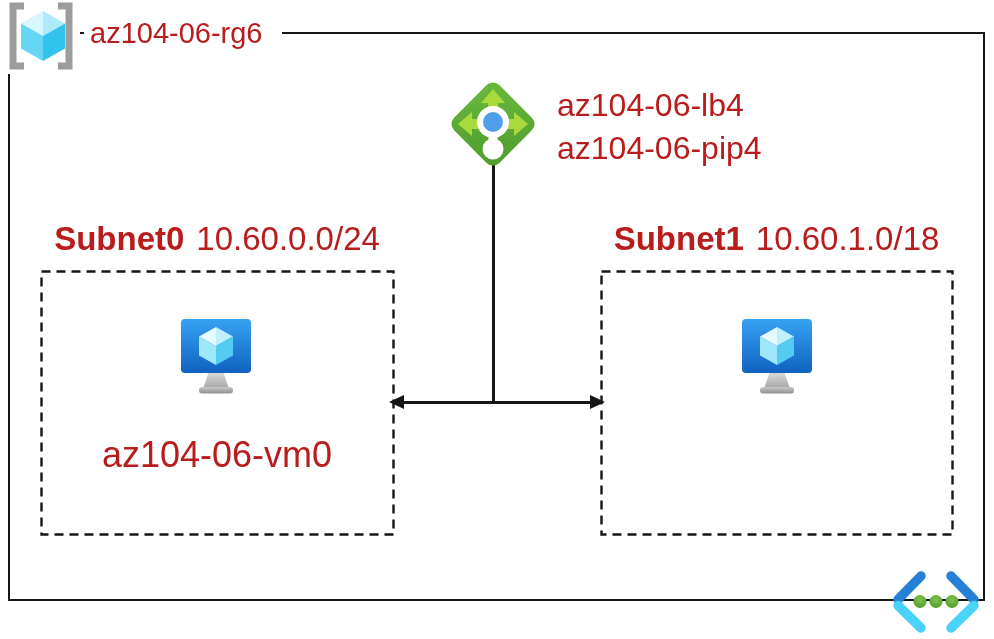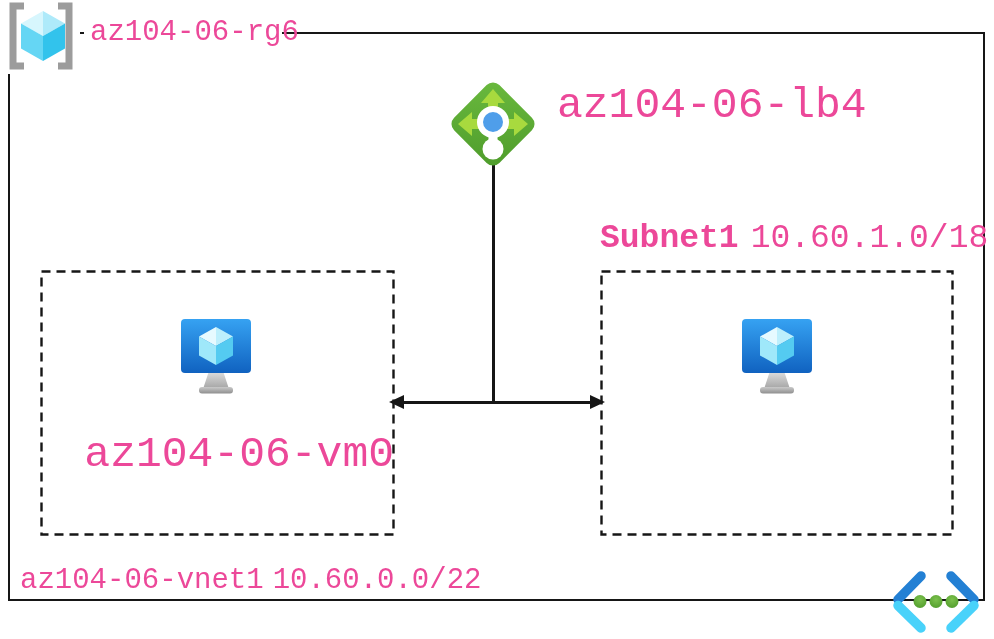--- a/index.html
+++ b/index.html
@@ -1,38 +1,38 @@
 <!DOCTYPE html>
 <html><head>
 <meta charset="utf-8">
 <style>
   html,body{margin:0;padding:0;background:#fff;}
   #stage{
     position:relative;width:994px;height:639px;background:#fff;overflow:hidden;
-    font-family:Liberation Mono, monospace;color:#ec4899;
+    font-family:Liberation Sans, sans-serif;color:#b91c1c;
   }
   .abs{position:absolute;}
   .outer-box{
     left:8px;top:32px;width:977px;height:569px;
     border:2px solid #161616;box-sizing:border-box;background:transparent;
   }
   .rg-label{
     left:84px;top:12px;width:192px;height:42px;line-height:42px;
     background:#fff;font-size:29px;padding-left:6px;white-space:nowrap;
   }
-  .lb-labels{left:557px;top:84px;font-size:43px;line-height:43px;white-space:nowrap;}
+  .lb-labels{left:557px;top:84px;font-size:32px;line-height:43px;white-space:nowrap;}
   .lb-vline{left:492px;top:165px;width:3px;height:238px;background:#161616;}
   .harrow-line{left:402px;top:401px;width:190px;height:3px;background:#161616;}
   .ah{width:0;height:0;border-top:7.5px solid transparent;border-bottom:7.5px solid transparent;}
   .ah-left{left:389px;top:395px;border-right:15px solid #161616;}
   .ah-right{left:590px;top:395px;border-left:15px solid #161616;}
   .subnet-label{top:220px;height:38px;line-height:38px;text-align:center;font-size:33px;white-space:nowrap;}
   .subnet-label .sname{font-weight:700;}
   .subnet-label .scidr{margin-left:12px;}
-  .vm-label{top:436px;text-align:right;font-size:43px;line-height:38px;}
+  .vm-label{top:436px;text-align:center;font-size:36px;line-height:38px;}
   .vnet-label{left:20px;top:561px;height:40px;line-height:40px;font-size:29px;white-space:nowrap;}
   .vnet-label .vcidr{margin-left:9px;}
   svg{display:block;}
 </style>
 </head>
 <body>
 
 <svg width="0" height="0" style="position:absolute" aria-hidden="true">
   <defs>
     <linearGradient id="vmScreenGrad" x1="0" y1="0" x2="0" y2="1">
@@ -88,25 +88,29 @@
     <polygon points="13,48 27,36 27,43 44,43 44,53 27,53 27,60" fill="#a8da3e"></polygon>
     <polygon points="83,48 69,36 69,43 52,43 52,53 69,53 69,60" fill="#a8da3e"></polygon>
     <rect x="43.5" y="56" width="9" height="17" fill="#ffffff"></rect>
     <circle cx="48" cy="73" r="10.5" fill="#ffffff"></circle>
     <circle cx="48" cy="46" r="16" fill="#ffffff"></circle>
     <circle cx="48" cy="46" r="10" fill="#4f9eea"></circle>
   </svg>
 
   <div class="abs lb-labels">
     <div>az104-06-lb4</div>
+    <div>az104-06-pip4</div>
   </div>
 
   <svg class="abs" style="left:40px;top:270px" width="355" height="266" viewBox="0 0 355 266">
     <rect x="1.5" y="1.5" width="352" height="263" fill="none" stroke="#161616" stroke-width="2.4" stroke-dasharray="9 6"></rect>
   </svg>
+  <div class="abs subnet-label" style="left:40px;width:354px">
+    <span class="sname">Subnet0</span><span class="scidr">10.60.0.0/24</span>
+  </div>
   <svg class="abs" style="left:174px;top:317px" width="84" height="78" viewBox="0 0 84 78">
     <polygon points="35,54 49,54 55,72 29,72" fill="url(#standGrad)"></polygon>
     <rect x="25" y="70" width="34" height="6.5" rx="3" fill="url(#baseGrad)"></rect>
     <rect x="7" y="2" width="70" height="54" rx="4" fill="url(#vmScreenGrad)"></rect>
     <polygon points="42,10 25,19.5 42,29" fill="#e6faff"></polygon>
     <polygon points="42,10 59,19.5 42,29" fill="#bdeffc"></polygon>
     <polygon points="25,19.5 42,29 42,48 25,38.5" fill="#9fe8fa"></polygon>
     <polygon points="59,19.5 42,29 42,48 59,38.5" fill="#54cbf1"></polygon>
   </svg>
   <div class="abs vm-label" style="left:40px;width:354px">
@@ -122,23 +126,20 @@
   <svg class="abs" style="left:735px;top:317px" width="84" height="78" viewBox="0 0 84 78">
     <polygon points="35,54 49,54 55,72 29,72" fill="url(#standGrad)"></polygon>
     <rect x="25" y="70" width="34" height="6.5" rx="3" fill="url(#baseGrad)"></rect>
     <rect x="7" y="2" width="70" height="54" rx="4" fill="url(#vmScreenGrad)"></rect>
     <polygon points="42,10 25,19.5 42,29" fill="#e6faff"></polygon>
     <polygon points="42,10 59,19.5 42,29" fill="#bdeffc"></polygon>
     <polygon points="25,19.5 42,29 42,48 25,38.5" fill="#9fe8fa"></polygon>
     <polygon points="59,19.5 42,29 42,48 59,38.5" fill="#54cbf1"></polygon>
   </svg>
 
-  <div class="abs vnet-label">
-    <span>az104-06-vnet1</span><span class="vcidr">10.60.0.0/22</span>
-  </div>
 
   <svg class="abs" style="left:890px;top:568px" width="92" height="66" viewBox="0 0 92 66">
     <line x1="8" y1="31.5" x2="31" y2="8" stroke="#2380d4" stroke-width="9.5" stroke-linecap="round"></line>
     <line x1="8" y1="37.5" x2="31" y2="60" stroke="#49d2fa" stroke-width="9.5" stroke-linecap="round"></line>
     <line x1="61" y1="8" x2="84" y2="31.5" stroke="#2380d4" stroke-width="9.5" stroke-linecap="round"></line>
     <line x1="61" y1="60" x2="84" y2="37.5" stroke="#49d2fa" stroke-width="9.5" stroke-linecap="round"></line>
     <circle cx="30" cy="33.5" r="6.5" fill="url(#dotGrad)"></circle>
     <circle cx="46" cy="33.5" r="6.5" fill="url(#dotGrad)"></circle>
     <circle cx="62" cy="33.5" r="6.5" fill="url(#dotGrad)"></circle>
   </svg>

